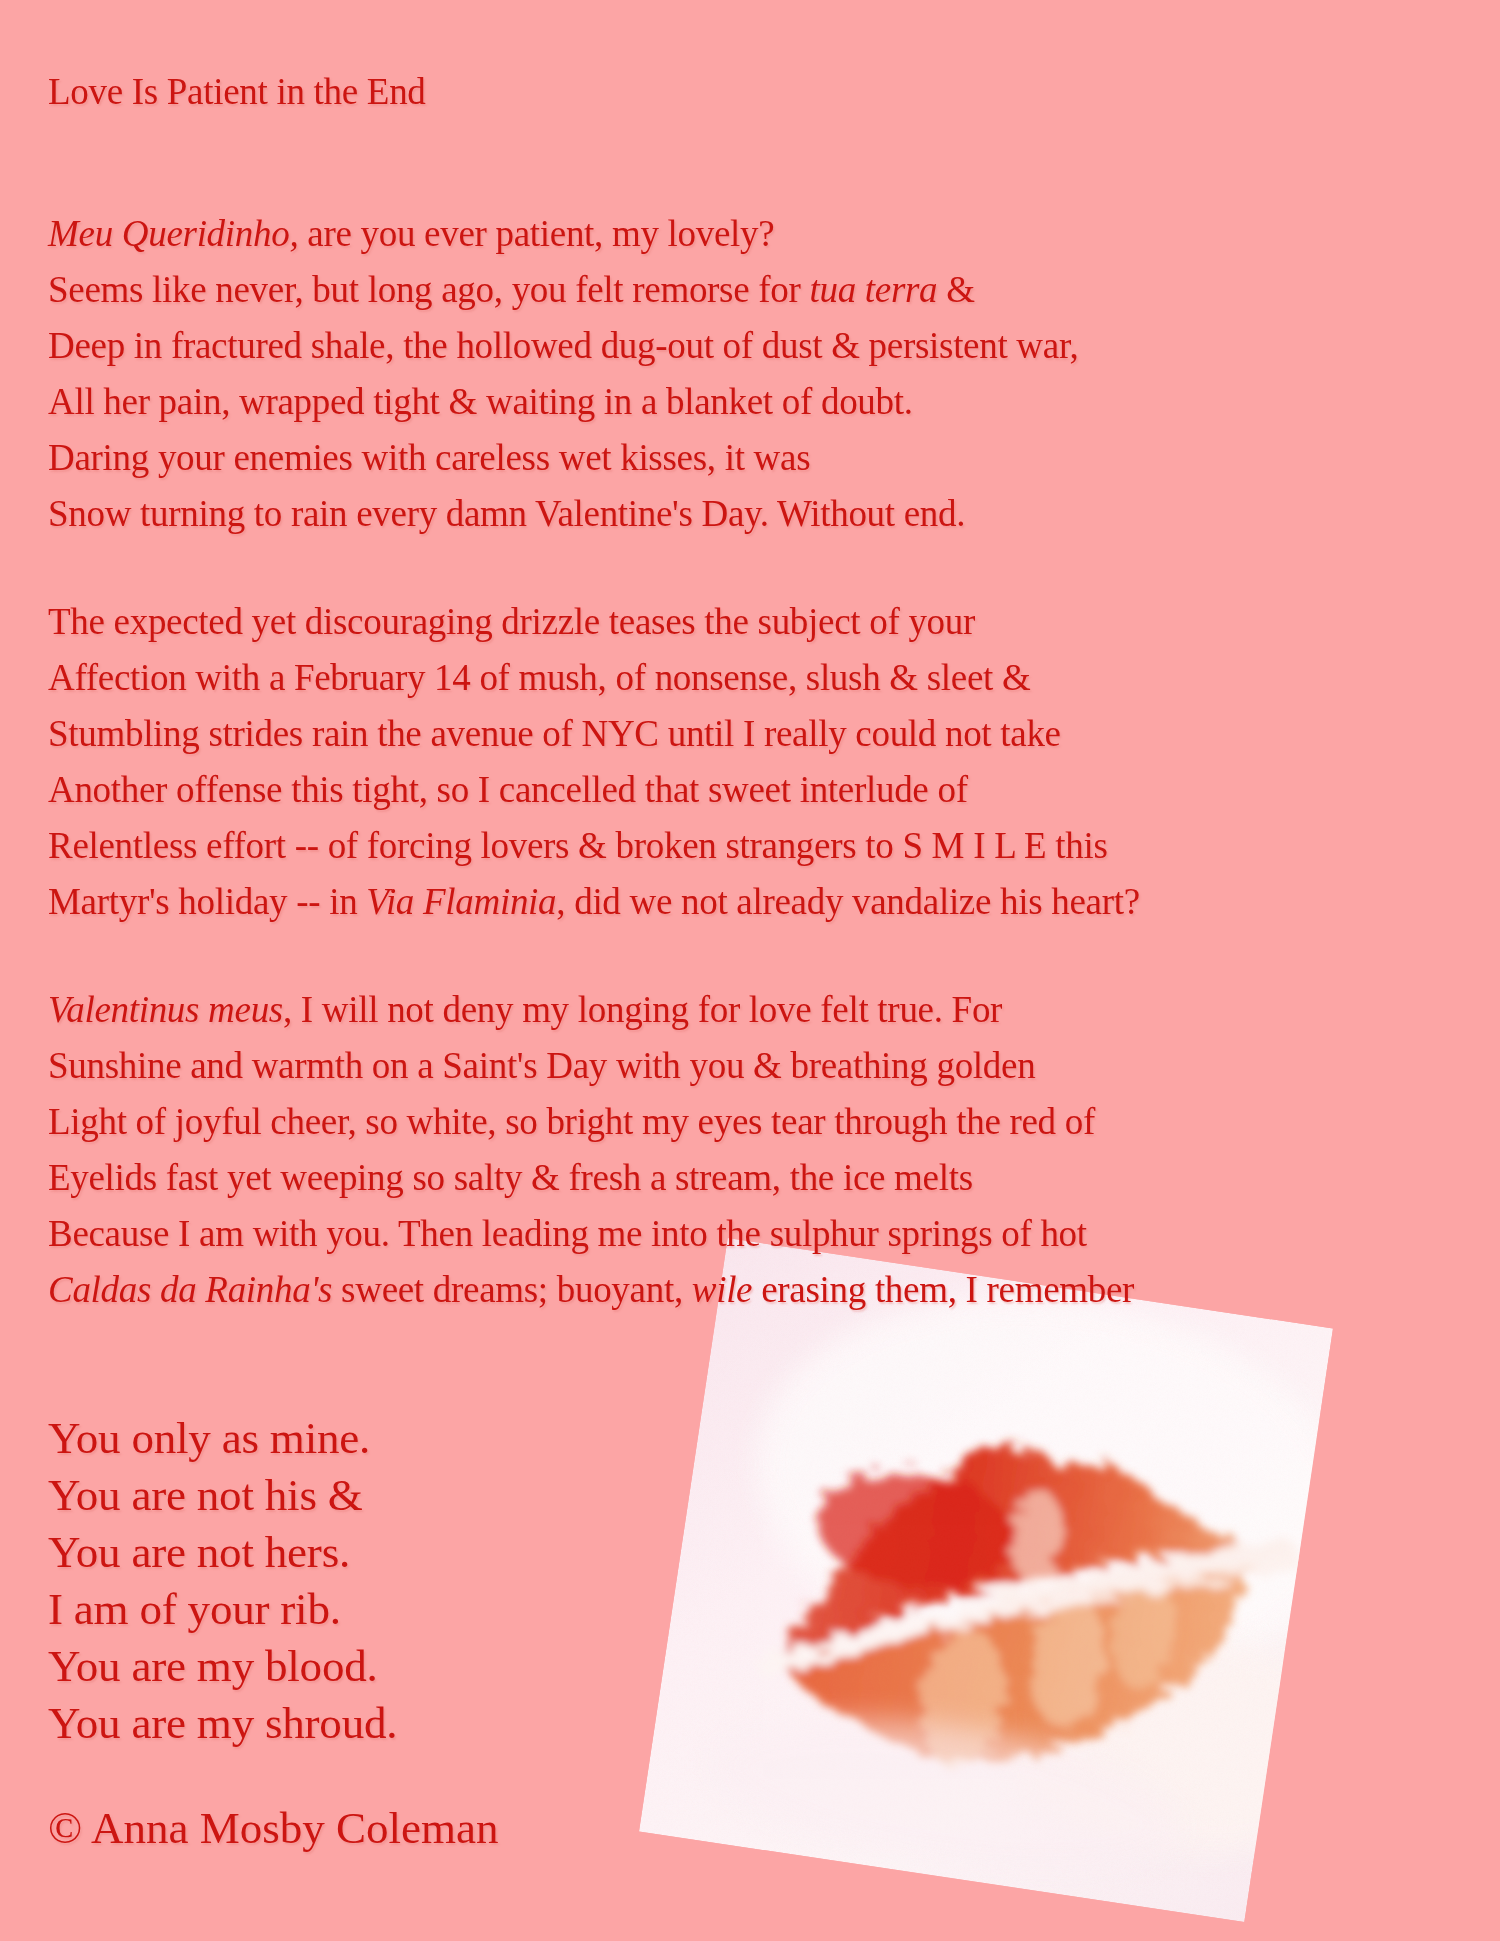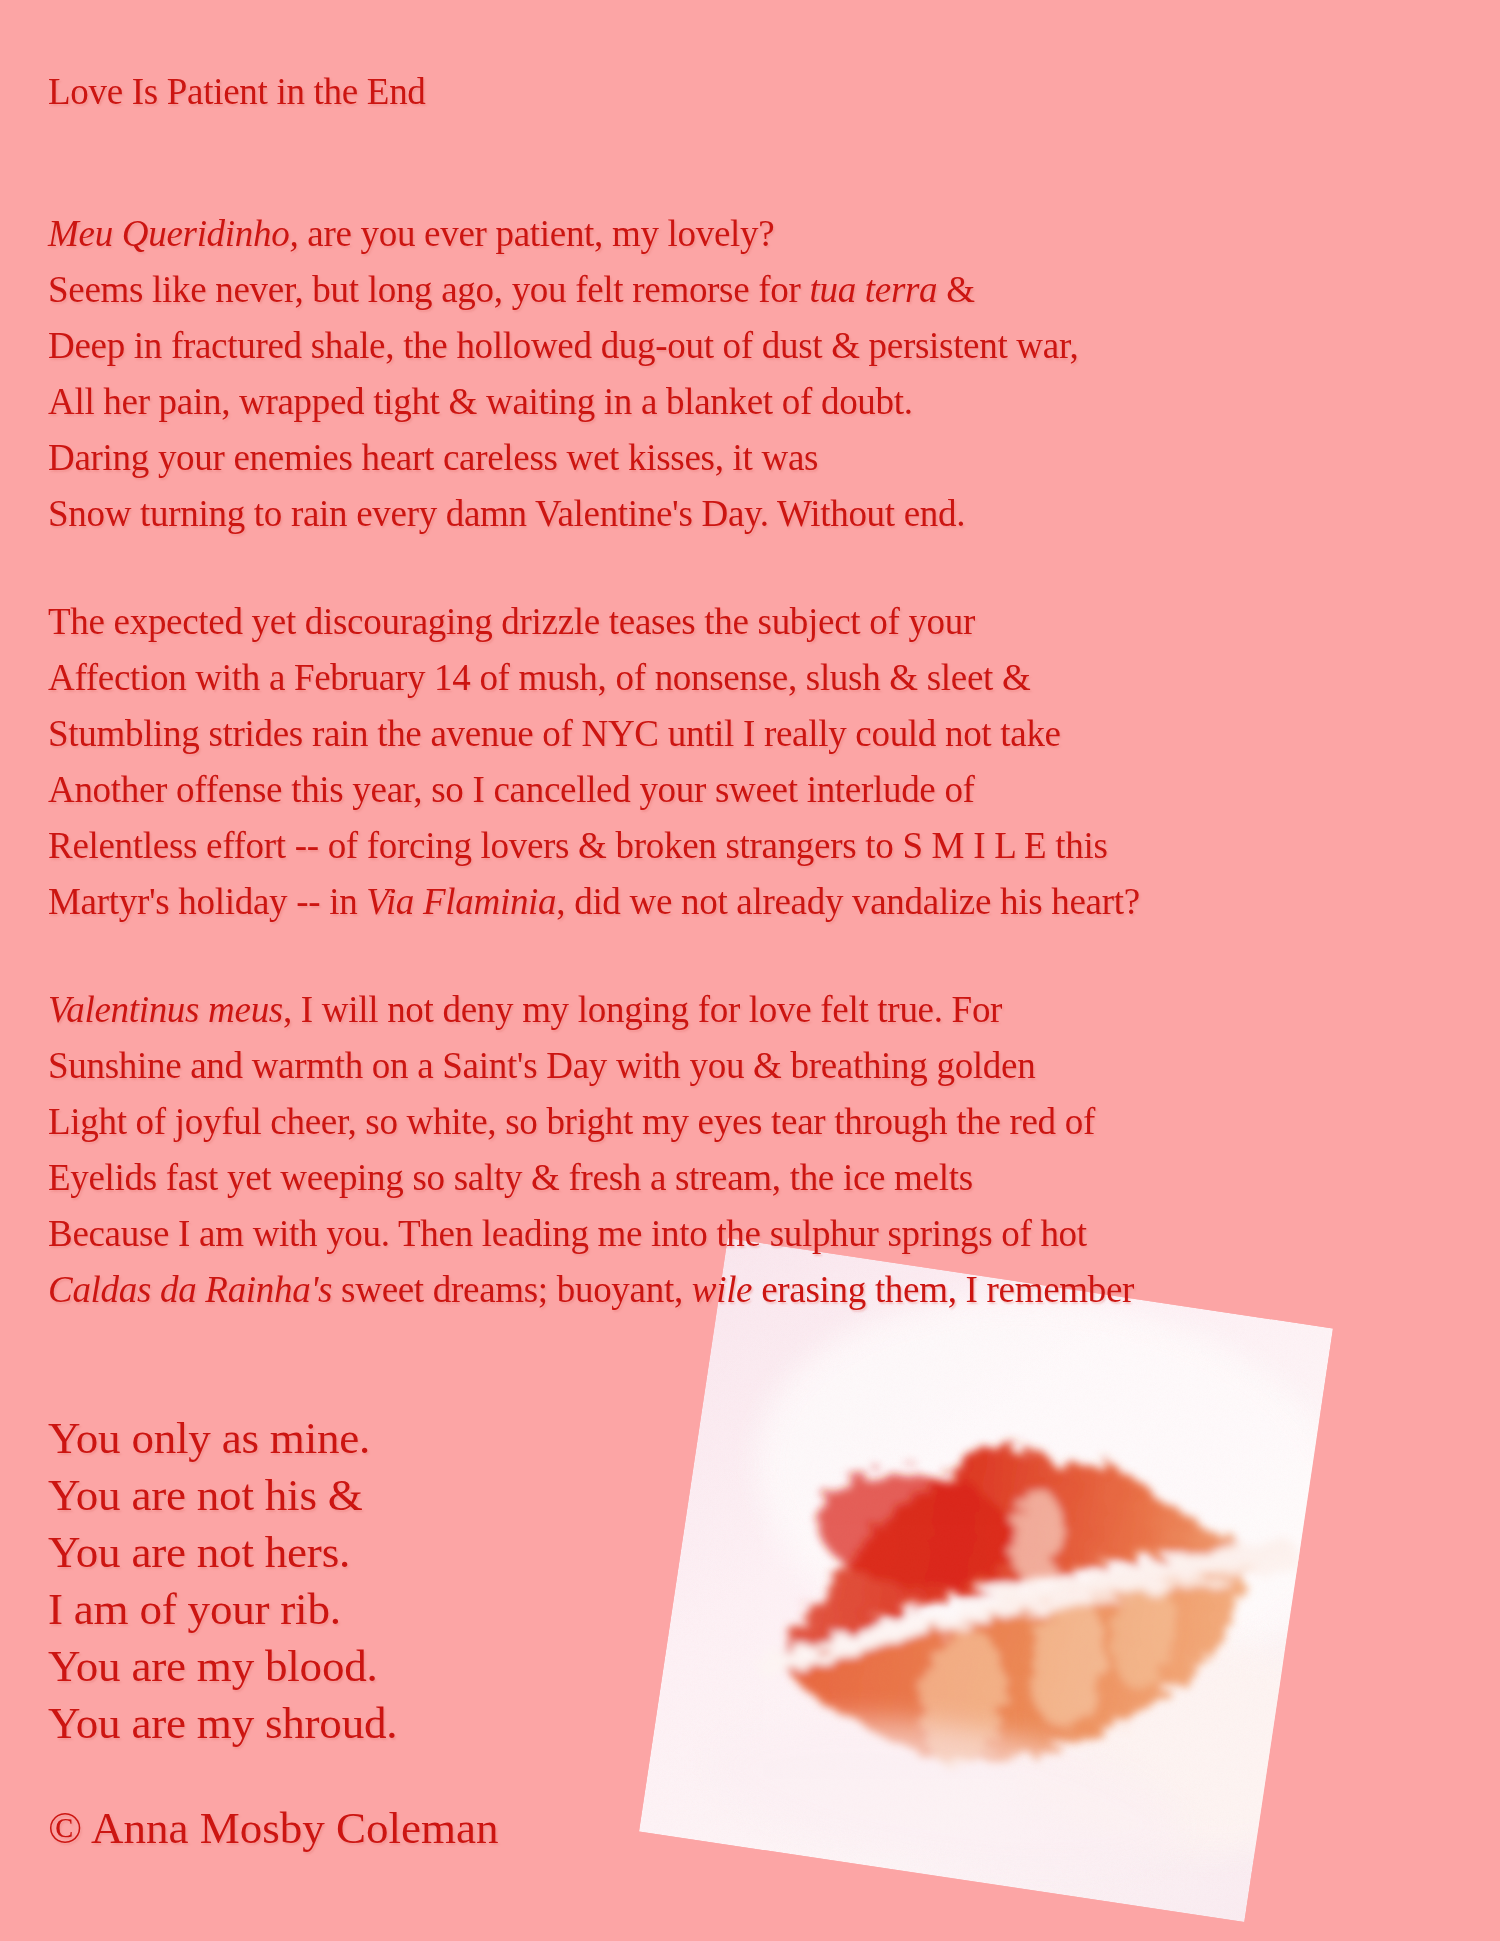--- a/index.html
+++ b/index.html
@@ -121,28 +121,28 @@
   </div>
 
   <div class="poem">
     <div class="title">Love Is Patient in the End</div>
     <div id="stanzas">
         <div class="stanza">
           <div class="line"><i>Meu Queridinho,</i><span> are you ever patient, my lovely?</span></div>
           <div class="line"><span>Seems like never, but long ago, you felt remorse for </span><i>tua terra</i><span> &amp;</span></div>
           <div class="line"><span>Deep in fractured shale, the hollowed dug-out of dust &amp; persistent war,</span></div>
           <div class="line"><span>All her pain, wrapped tight &amp; waiting in a blanket of doubt.</span></div>
-          <div class="line"><span>Daring your enemies heart careless wet kisses, it was</span></div>
+          <div class="line"><span>Daring your enemies with careless wet kisses, it was</span></div>
           <div class="line"><span>Snow turning to rain every damn Valentine's Day. Without end.</span></div>
         </div>
         <div class="stanza">
           <div class="line"><span>The expected yet discouraging drizzle teases the subject of your</span></div>
           <div class="line"><span>Affection with a February 14 of mush, of nonsense, slush &amp; sleet &amp;</span></div>
           <div class="line"><span>Stumbling strides rain the avenue of NYC until I really could not take</span></div>
-          <div class="line"><span>Another offense this year, so I cancelled your sweet interlude of</span></div>
+          <div class="line"><span>Another offense this tight, so I cancelled that sweet interlude of</span></div>
           <div class="line"><span>Relentless effort -- of forcing lovers &amp; broken strangers to S M I L E this</span></div>
           <div class="line"><span>Martyr's holiday -- in </span><i>Via Flaminia</i><span>, did we not already vandalize his heart?</span></div>
         </div>
         <div class="stanza">
           <div class="line"><i>Valentinus meus</i><span>, I will not deny my longing for love felt true. For</span></div>
           <div class="line"><span>Sunshine and warmth on a Saint's Day with you &amp; breathing golden</span></div>
           <div class="line"><span>Light of joyful cheer, so white, so bright my eyes tear through the red of</span></div>
           <div class="line"><span>Eyelids fast yet weeping so salty &amp; fresh a stream, the ice melts</span></div>
           <div class="line"><span>Because I am with you. Then leading me into the sulphur springs of hot</span></div>
           <div class="line"><i>Caldas da Rainha's</i><span> sweet dreams; buoyant, </span><i>wile</i><span> erasing them, I remember</span></div>

